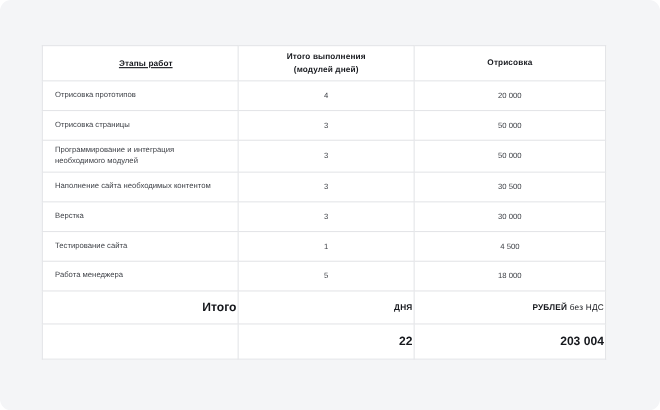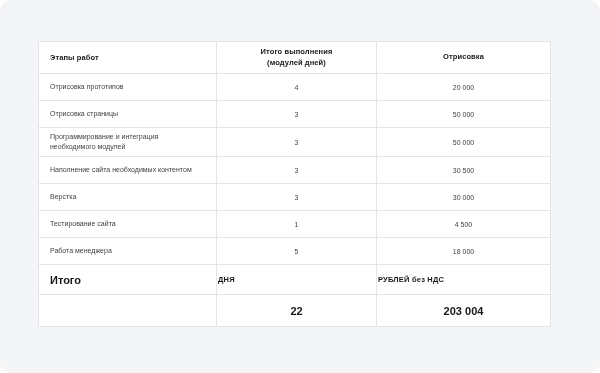--- a/index.html
+++ b/index.html
@@ -47,21 +47,22 @@
   
   tr.head td {
     height: 32px;
     font-size: 7.5px;
     font-weight: bold;
     color: #16181d;
     letter-spacing: 0.1px;
   }
   td.head-stage {
     padding-left: 11px;
-    text-align: left;
+    text-align: center;
+    text-decoration: underline;
   }
   td.head-center {
     text-align: center;
     line-height: 1.35;
     padding: 2px 6px;
   }
 
   
   tr.item td {
     height: 27px;
@@ -78,43 +79,43 @@
     font-size: 7px;
     color: #3c3f45;
   }
 
   
   tr.total-label td {
     height: 30px;
   }
   td.total-title {
     padding-left: 11px;
-    text-align: left;
+    text-align: right;
     font-size: 11px;
     font-weight: bold;
     color: #16181d;
   }
   td.total-unit {
-    text-align: left;
+    text-align: right;
     font-size: 7.5px;
     font-weight: bold;
     color: #16181d;
     letter-spacing: 0.2px;
   }
   td.total-unit .soft {
-    font-weight: bold;
+    font-weight: normal;
     text-transform: none;
   }
 
   
   tr.total-value td {
     height: 32px;
   }
   td.total-num {
-    text-align: center;
+    text-align: right;
     font-size: 11px;
     font-weight: bold;
     color: #16181d;
   }
   td.blank { background: #ffffff; }
 </style>
 </head>
 <body>
 
 <div id="page">

